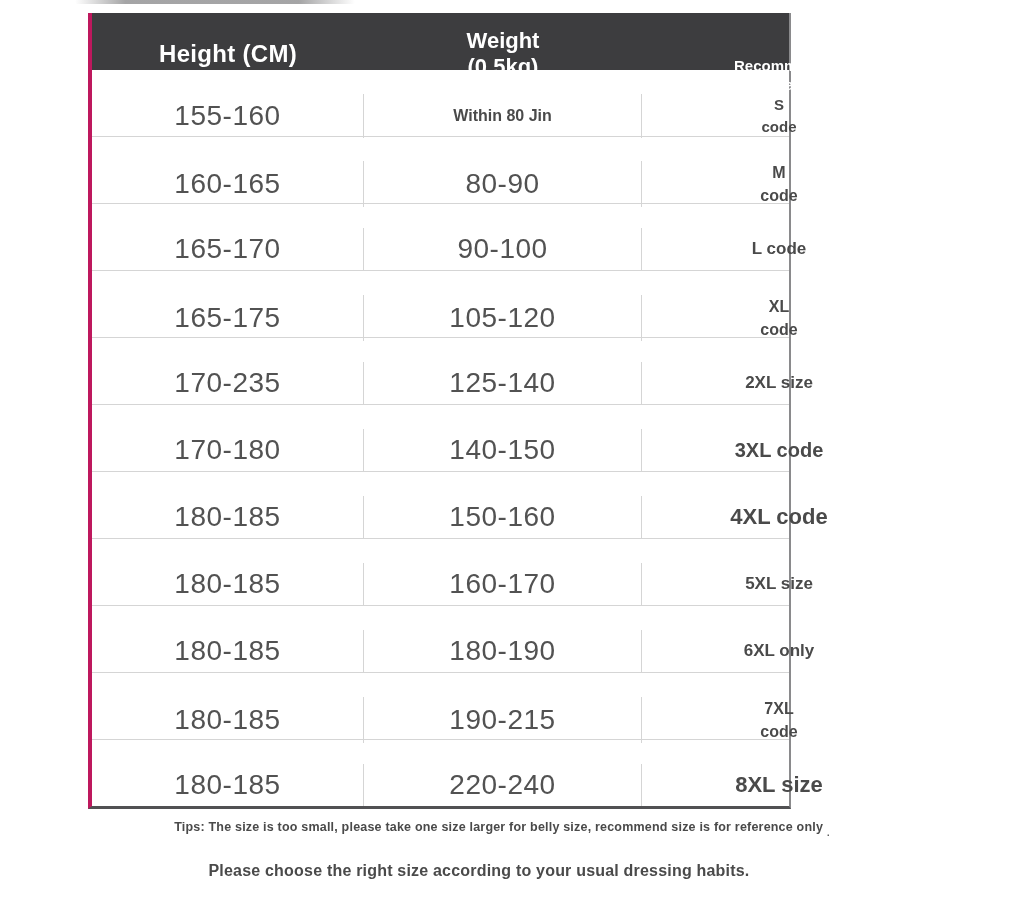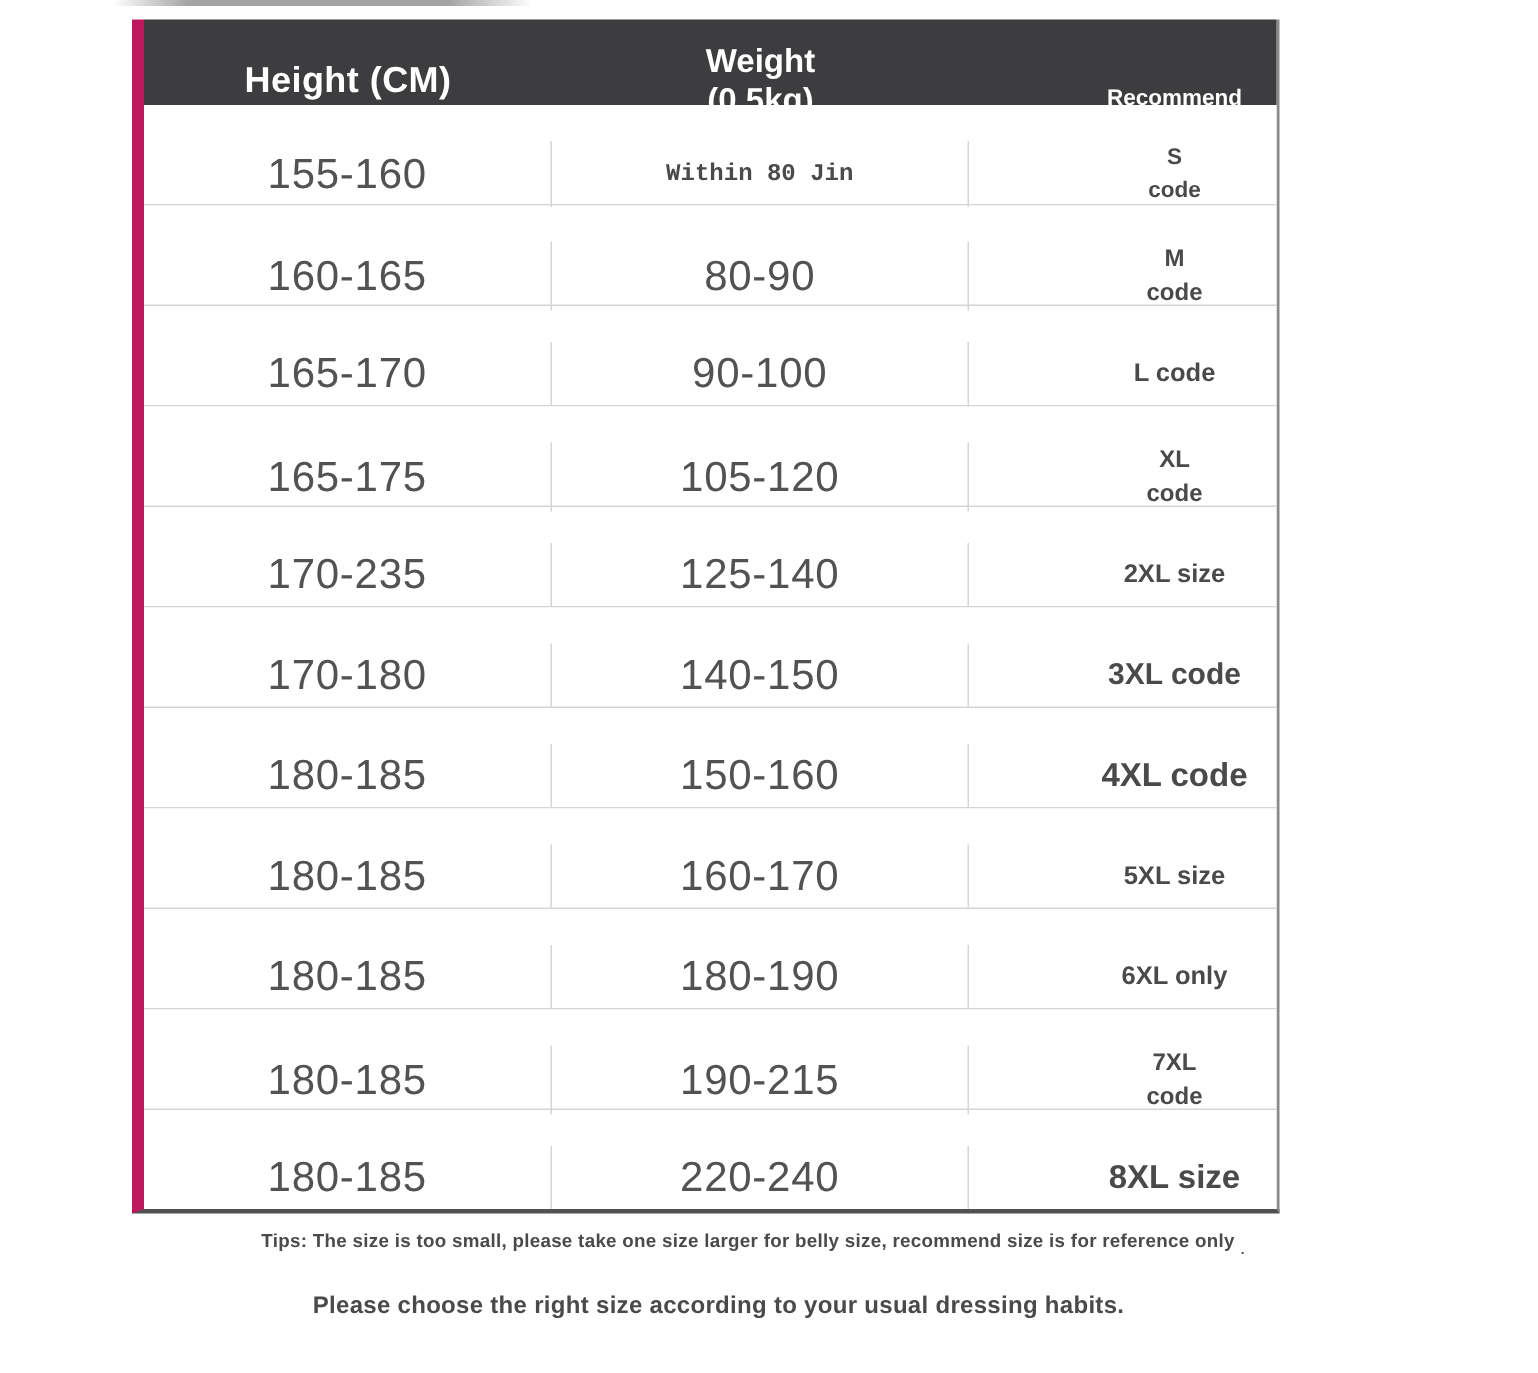--- a/index.html
+++ b/index.html
@@ -22,23 +22,23 @@
     top: 0;
     width: 280px;
     height: 4px;
     background: linear-gradient(to right, rgba(90,90,92,0), rgba(90,90,92,0.55) 18%, rgba(90,90,92,0.55) 80%, rgba(90,90,92,0));
     border-radius: 2px;
   }
   .size-table {
     position: absolute;
     left: 88px;
     top: 13px;
-    width: 765px;
+    width: 703px;
     box-sizing: border-box;
-    border-left: 8px solid #be185d;
+    border-left: 4px solid #be185d;
     border-right: 2px solid #8a8a8c;
     border-bottom: 3px solid #515153;
   }
   .thead {
     display: grid;
     grid-template-columns: 272px 278px 274px;
     height: 57px;
     background: #3d3d3f;
     color: #ffffff;
   }
@@ -74,21 +74,20 @@
   .num {
     font-size: 28px;
     font-weight: 400;
     color: #525252;
     letter-spacing: 0.5px;
   }
   .wt-small {
     font-size: 16px;
     font-weight: bold;
     color: #4a4a4a;
-    font-family: Liberation Mono, monospace;
   }
   .size { font-weight: bold; color: #4a4a4a; }
   .size.two { font-size: 16px; line-height: 1.45; }
   .size.two.sm { font-size: 15px; }
   .size.one { font-size: 17px; }
   .size.one.lg { font-size: 22px; }
   .size.one.xl { font-size: 20px; }
   .tips {
     position: absolute;
     left: 88px;

